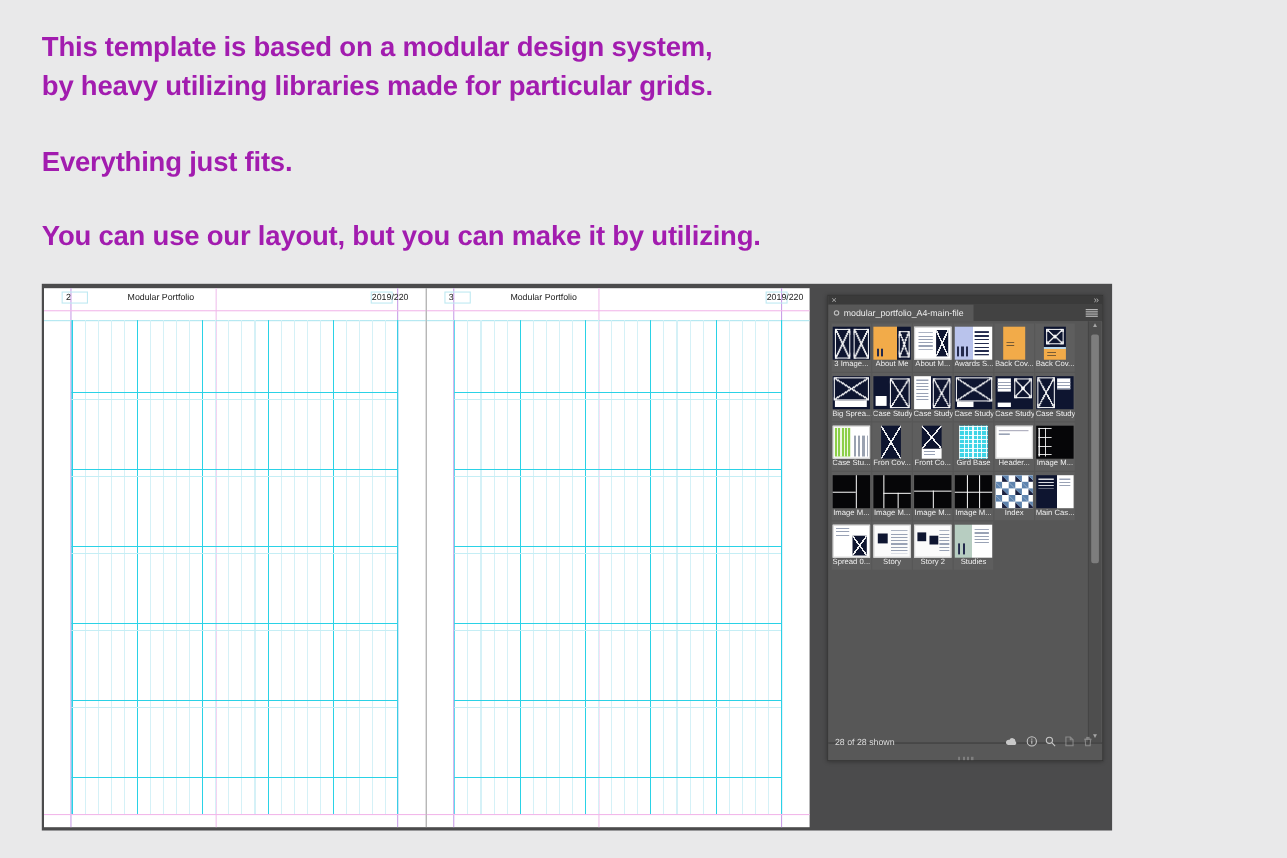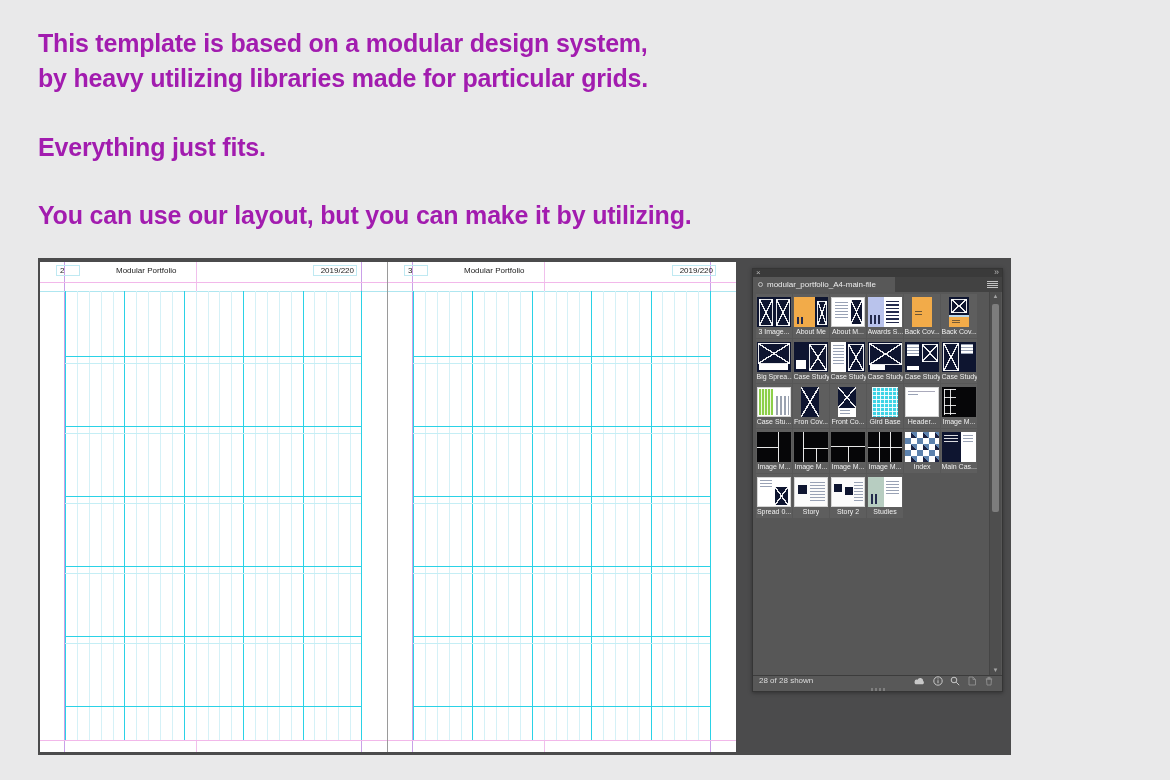--- a/index.html
+++ b/index.html
@@ -43,49 +43,49 @@
     background-image:
       repeating-linear-gradient(to bottom,#2ad2e6 0 1px,transparent 1px 7px,#c5eef5 7px 8px,transparent 8px 70px),
       repeating-linear-gradient(to right,#2ad2e6 0 1px,transparent 1px 59.4px),
       repeating-linear-gradient(to right,#d5f1f7 0 1px,transparent 1px 11.88px);
     background-position:0 65px,0 0,0 0;
     background-size:100% 356px,100% 100%,100% 100%;
     background-repeat:no-repeat,repeat,repeat}
   .phead{position:absolute;left:0;top:3px;width:100%;height:12px;font-size:8px;color:#222}
   .pnum{position:absolute;left:16px;top:0;width:24px;height:11px;border:1px solid #bfe9f2;padding-left:3px;line-height:10px}
   .ptitle{position:absolute;left:76px;top:1px;line-height:10px}
-  .pyear{position:absolute;top:0;width:44px;height:11px;border:1px solid #bfe9f2;text-align:right;padding-right:2px;line-height:10px}
+  .pyear{position:absolute;top:0;width:20px;height:11px;border:1px solid #bfe9f2;text-align:right;padding-right:2px;line-height:10px}
   .page.left .pyear{right:30px}
   .page.right .pyear{right:20px}
 
   
   .panel{position:absolute;left:714px;top:10px;width:251px;height:424px;background:#575757;border:1px solid #353535;box-shadow:0 1px 4px rgba(0,0,0,.35)}
   .panel::after{content:"";position:absolute;left:50%;bottom:0;width:14px;height:3px;margin-left:-7px;
     background:repeating-linear-gradient(to right,#7e7e7e 0 2px,transparent 2px 4px)}
   .topbar{position:relative;height:8px;background:#3a3a3a}
   .close-x{position:absolute;left:3px;top:-1px;font-size:8px;line-height:9px;color:#b5b5b5;cursor:default}
   .collapse{position:absolute;right:3px;top:-2px;font-size:9px;line-height:10px;color:#b5b5b5}
   .tabbar{position:relative;height:15px;background:#424242;display:flex}
-  .tab{background:#585858;display:flex;align-items:center;gap:4px;padding:0 19px 0 5px;font-size:8px;color:#ececec;max-width:170px;white-space:nowrap}
+  .tab{background:#585858;display:flex;align-items:center;gap:4px;padding:0 9px 0 5px;font-size:8px;color:#ececec;max-width:170px;white-space:nowrap}
   .tabicon{width:5px;height:5px;border:1px solid #c0c0c0;border-radius:50%;flex:none}
   .pmenu{position:absolute;right:4px;top:3px;width:11px;height:9px;display:flex;flex-direction:column;justify-content:space-between;padding:1px 0}
   .pmenu i{display:block;height:1px;background:#c2c2c2}
   .pbody{position:absolute;left:0;right:0;top:23px;bottom:16px;background:#575757;overflow:hidden}
   .items{position:absolute;left:3px;top:2px;display:grid;grid-template-columns:repeat(6,36px);grid-auto-rows:44px;gap:1px}
   .cell{background:#5e5e5e;display:flex;flex-direction:column;align-items:center;padding-top:2px}
   .tbox{height:31px;display:flex;align-items:center;justify-content:center}
   .clabel{font-size:7px;line-height:9px;color:#f0f0f0;max-width:35px;overflow:hidden;white-space:nowrap}
   
   .sbar{position:absolute;right:1px;top:0;bottom:0;width:12px;background:#4e4e4e;border-left:1px solid #454545}
   .sarrow{position:absolute;left:0;width:100%;height:9px;color:#a5a5a5;font-size:6px;text-align:center;line-height:9px}
   .sarrow.up{top:0}
   .sarrow.down{bottom:0}
   .sthumb{position:absolute;left:2px;right:2px;top:12px;height:208px;background:#7d7d7d;border-radius:2px}
   
-  .status{position:absolute;left:0;right:0;bottom:0;height:16px;background:#585858;border-top:1px solid #3c3c3c;display:flex;align-items:flex-start;padding:0 8px 0 6px}
+  .status{position:absolute;left:0;right:0;bottom:0;height:16px;background:#585858;border-top:1px solid #3c3c3c;display:flex;align-items:flex-end;padding:0 8px 12px 6px}
   .stext{font-size:8px;color:#dcdcdc;flex:1}
   .sicons{display:flex;gap:7px;align-items:center}
   .sicons svg{display:block}
   .dim{opacity:.45}
 
   
   .thumb{position:relative;background:var(--navy);width:34px;height:30px}
   .thumb::before,.thumb::after{content:"";position:absolute}
   .th-img3::before{left:2px;top:2px;width:12px;height:25px;border:1px solid rgba(255,255,255,.9);background-image:var(--xw)}
   .th-img3::after{left:19px;top:2px;width:12px;height:25px;border:1px solid rgba(255,255,255,.9);background-image:var(--xw)}

